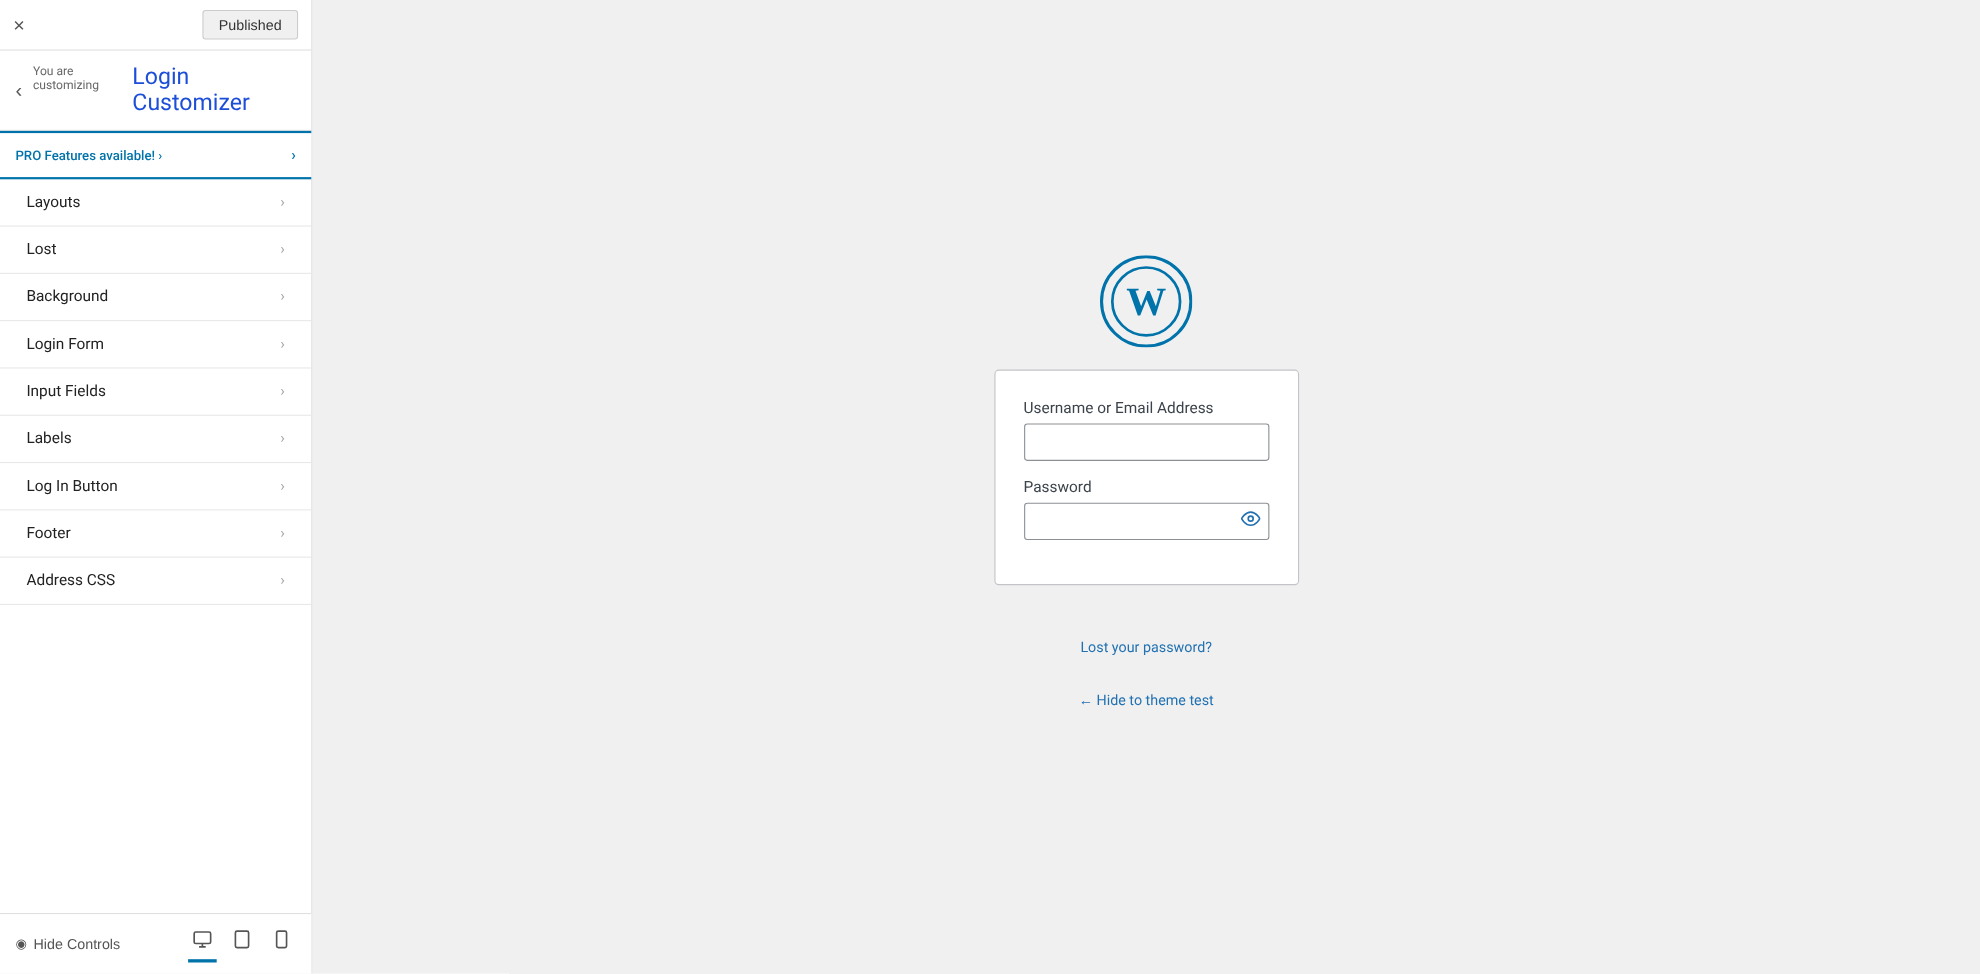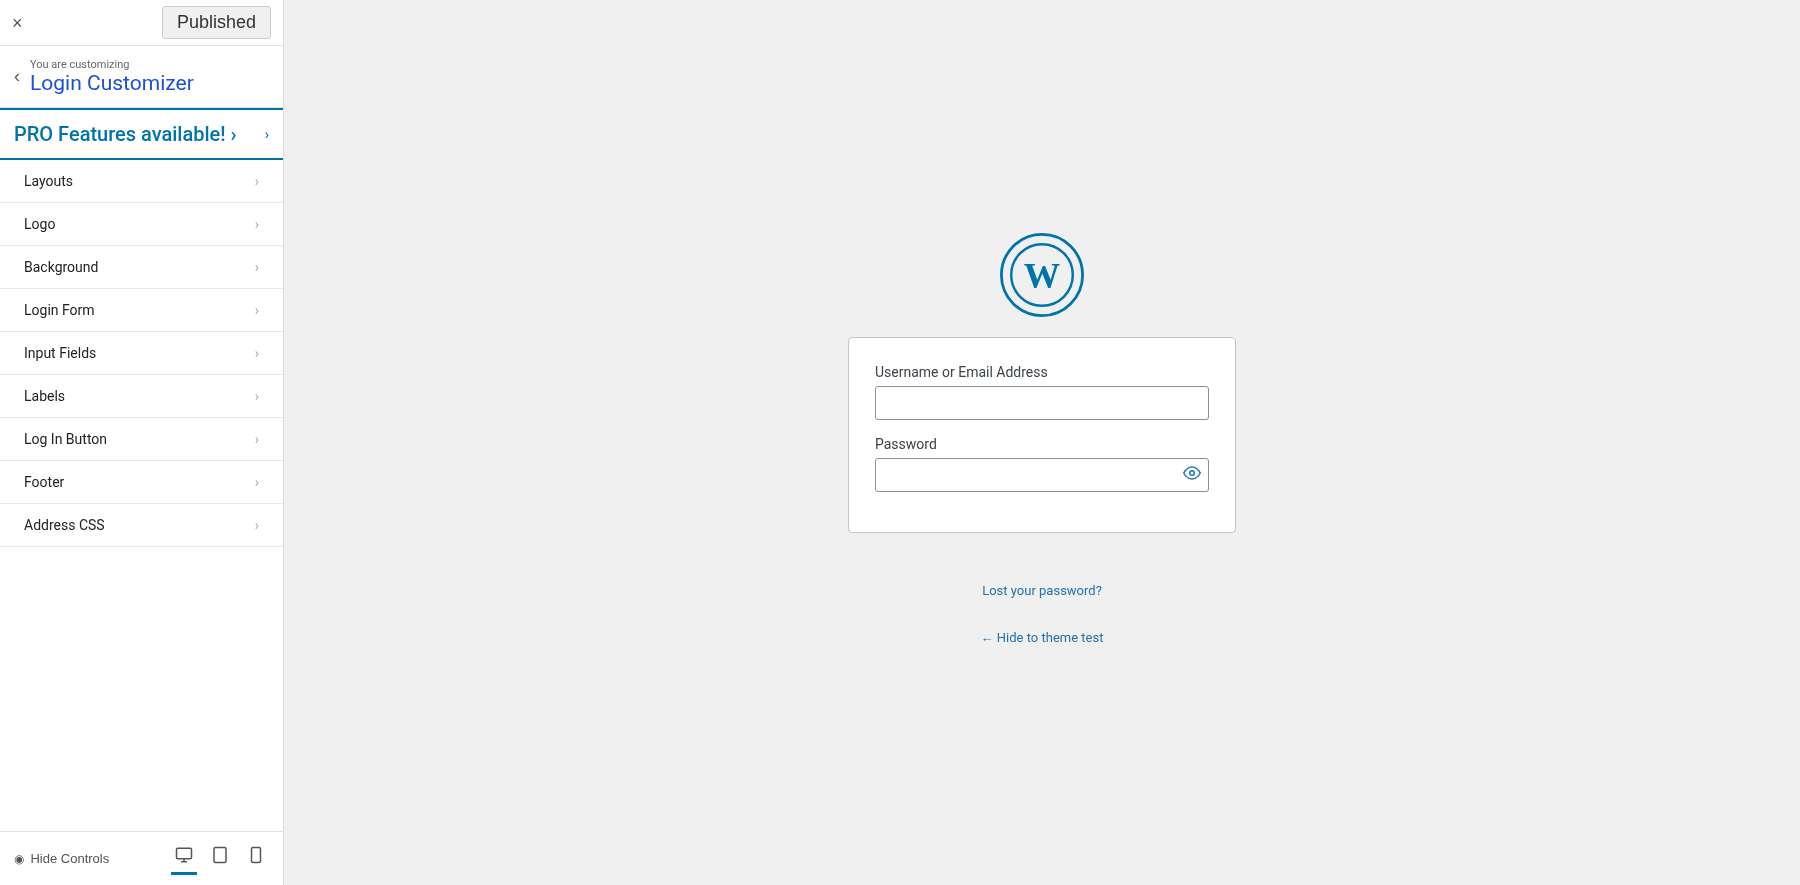--- a/index.html
+++ b/index.html
@@ -32,21 +32,21 @@
       cursor: pointer;
       font-size: 18px;
       color: #555;
       line-height: 1;
     }
     .published-btn {
       background: #f0f0f0;
       border: 1px solid #ccc;
       border-radius: 3px;
       padding: 5px 14px;
-      font-size: 18px;
+      font-size: 13px;
       color: #333;
       cursor: pointer;
     }
 
     
     .notification-banner {
       background: #fff;
       border-bottom: 1px solid #e0e0e0;
       padding: 12px 14px;
       font-size: 13px;
@@ -77,36 +77,36 @@
       border-bottom: 1px solid #e0e0e0;
       gap: 10px;
     }
     .back-arrow {
       background: none;
       border: none;
       cursor: pointer;
       font-size: 18px;
       color: #555;
     }
-    .customizer-info { display: flex; flex-direction: column; }
+    .customizer-info { display: flex; }
     .customizer-info .you-are { font-size: 11px; color: #666; }
     .customizer-info .title { font-size: 21px; color: #1d4ed8; font-weight: 400; }
 
     
     .pro-banner {
       background: #fff;
       border-bottom: 2px solid #0073aa;
       border-top: 2px solid #0073aa;
       display: flex;
       align-items: center;
       justify-content: space-between;
       padding: 12px 14px;
       cursor: pointer;
     }
-    .pro-banner span { color: #0073aa; font-size: 20px; font-weight: 500; }
+    .pro-banner span { color: #0073aa; font-size: 12px; font-weight: 500; }
     .pro-banner .chevron { color: #0073aa; font-size: 14px; }
 
     
     .menu-list { flex: 1; overflow-y: auto; }
     .menu-item {
       display: flex;
       align-items: center;
       justify-content: space-between;
       padding: 13px 24px;
       border-bottom: 1px solid #e8e8e8;
@@ -168,21 +168,21 @@
       height: 84px;
       margin-bottom: 20px;
     }
 
     
     .login-card {
       background: #fff;
       border: 1px solid #c3c4c7;
       border-radius: 4px;
       padding: 26px 26px 24px;
-      width: 388px;
+      width: 277px;
     }
     .login-card .field-label {
       display: block;
       font-size: 14px;
       color: #3c434a;
       margin-bottom: 6px;
     }
     .login-card input[type="text"],
     .login-card .password-wrap input {
       width: 100%;
@@ -279,21 +279,21 @@
     <span>PRO Features available! ›</span>
     <span class="chevron">›</span>
   </div>
 
   <div class="menu-list">
     <div class="menu-item">
       <span>Layouts</span>
       <span class="chevron">›</span>
     </div>
     <div class="menu-item">
-      <span>Logo</span>
+      <span>Lost</span>
       <span class="chevron">›</span>
     </div>
     <div class="menu-item">
       <span>Background</span>
       <span class="chevron">›</span>
     </div>
     <div class="menu-item">
       <span>Login Form</span>
       <span class="chevron">›</span>
     </div>

